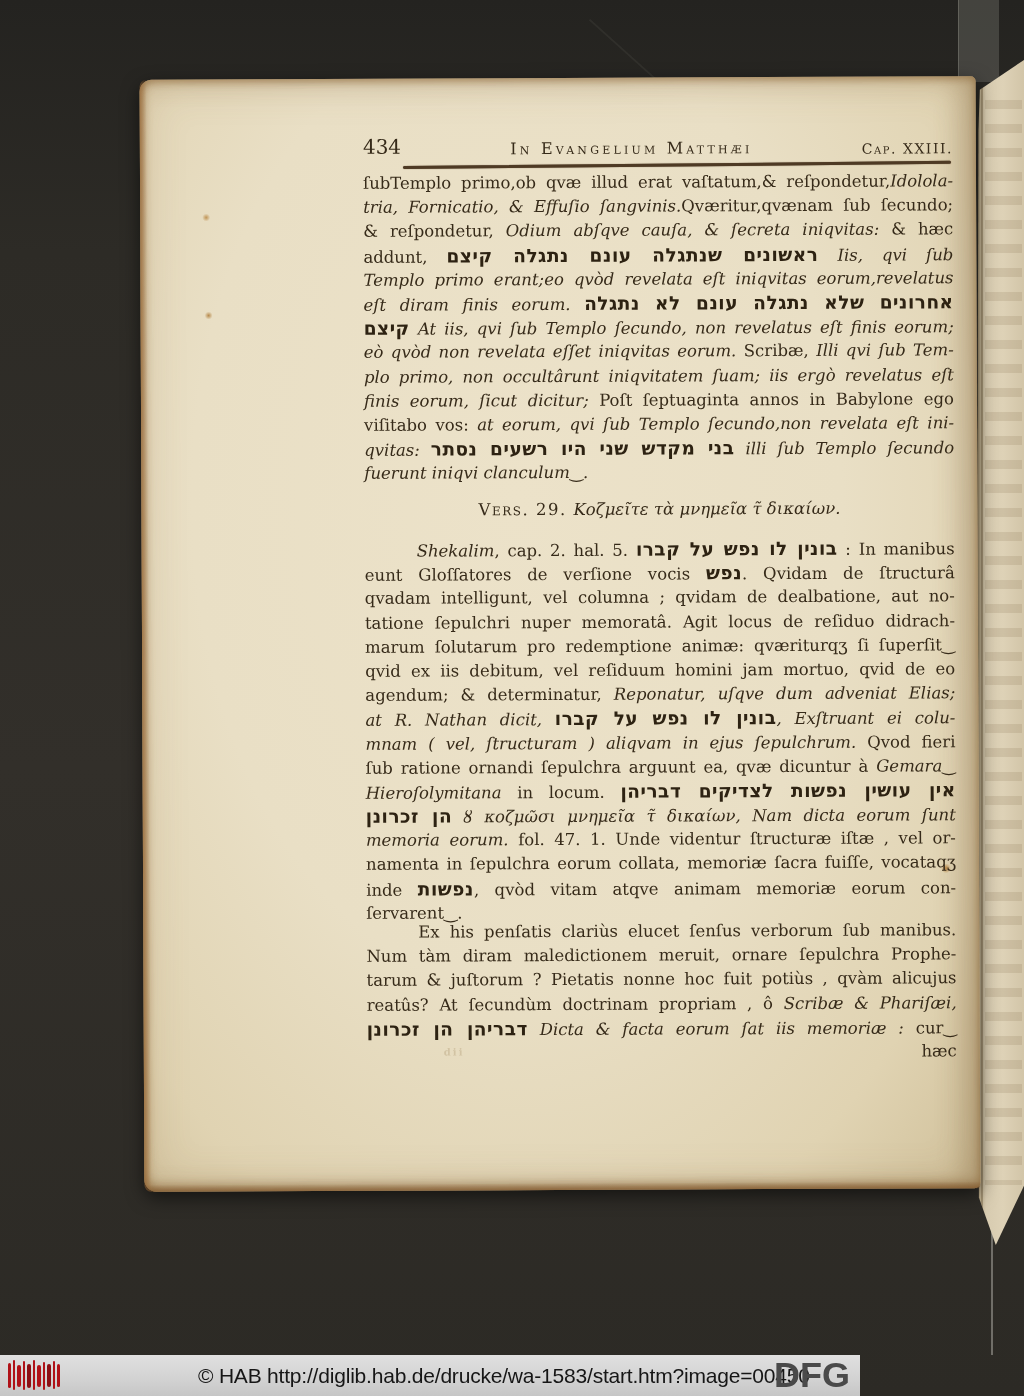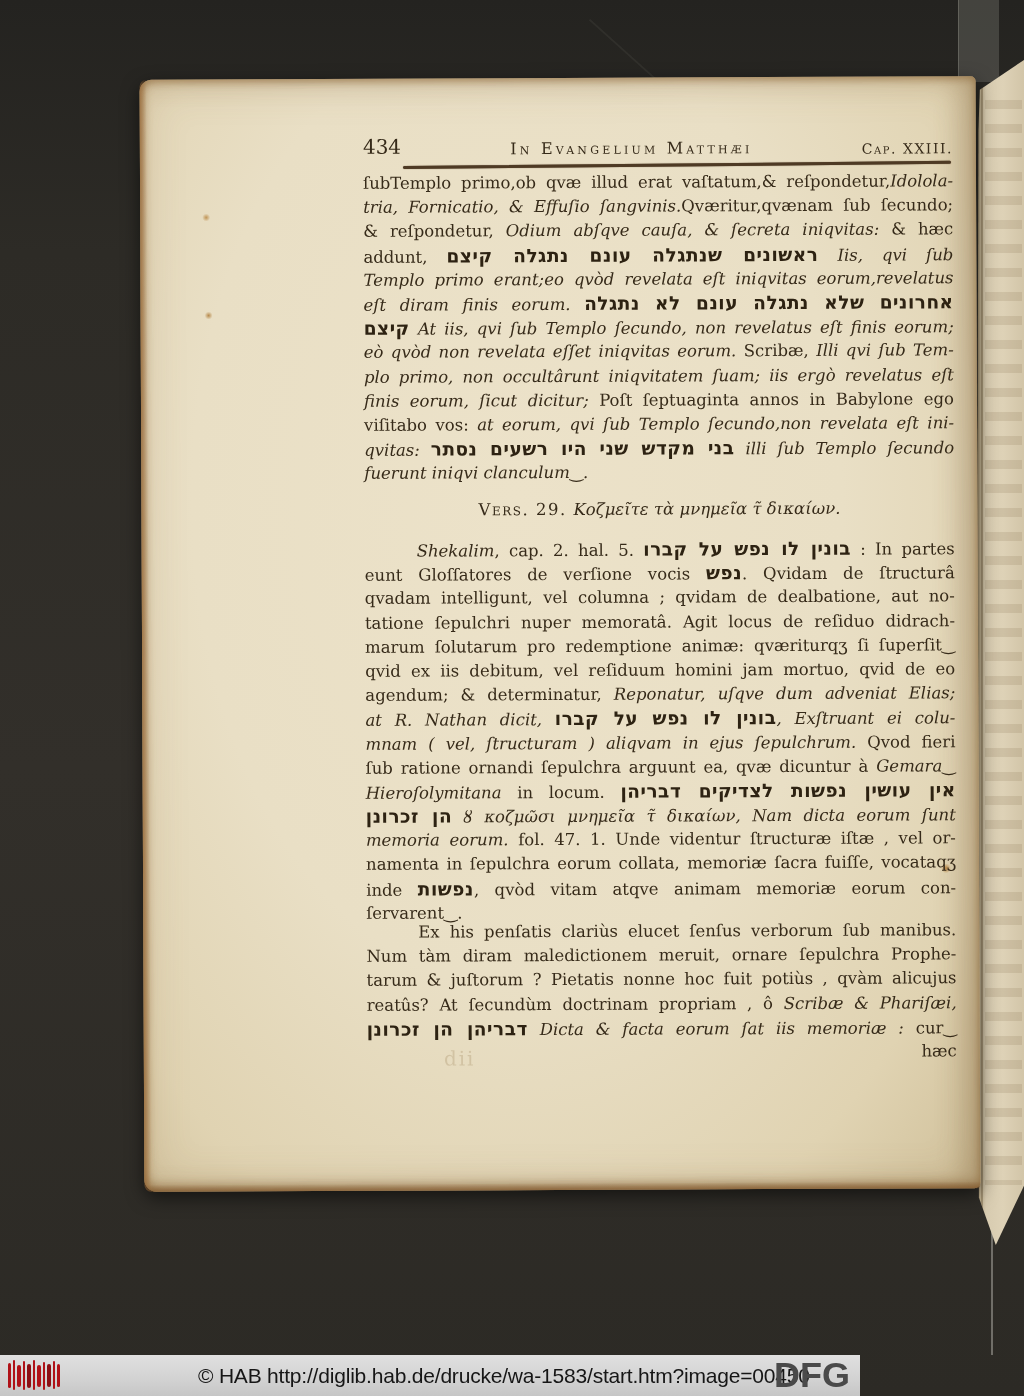--- a/index.html
+++ b/index.html
@@ -33,21 +33,21 @@
                    0 6px 18px rgba(0,0,0,.55);
         transform:rotate(-.25deg);}
   .page::before{content:"";position:absolute;left:0;top:0;bottom:0;width:7px;border-radius:12px 0 0 12px;
         background:linear-gradient(90deg,rgba(150,100,50,.55),rgba(150,100,50,0));}
   .page::after{content:"";position:absolute;left:0;right:0;bottom:0;height:7px;border-radius:0 0 6px 12px;
         background:linear-gradient(0deg,rgba(125,82,40,.6),rgba(125,82,40,0));}
   .fox{position:absolute;border-radius:50%;}
   .fox1{left:798px;top:787px;width:10px;height:10px;background:radial-gradient(circle,#b5813f 0%,rgba(181,129,63,0) 70%);}
   .fox2{left:62px;top:134px;width:8px;height:8px;background:radial-gradient(circle,#c09455 0%,rgba(192,148,85,0) 70%);}
   .fox3{left:64px;top:232px;width:8px;height:8px;background:radial-gradient(circle,#b78a4c 0%,rgba(183,138,76,0) 70%);}
-  .bleed{position:absolute;left:300px;top:968px;color:#8a6c3f;opacity:.22;font-size:20px;letter-spacing:2px;}
+  .bleed{position:absolute;left:300px;top:968px;color:#8a6c3f;opacity:.22;font-size:10px;letter-spacing:2px;font-weight:bold;}
   
   .textblock{position:absolute;left:223px;top:56px;width:590px;color:#362a19;}
   .hdr{position:absolute;left:0;top:0;width:100%;display:flex;justify-content:space-between;align-items:flex-end;}
   .hdr .pnum{font-size:20px;text-align:right;}
   .hdr .rtitle{font-variant:small-caps;font-size:16px;letter-spacing:3.2px;}
   .hdr .cap{font-variant:small-caps;font-size:14px;letter-spacing:1.5px;}
   .rule{position:absolute;left:40px;right:2px;top:30px;height:3px;background:#4e3a24;border-radius:2px;
         transform:rotate(-.3deg);box-shadow:0 0 1px rgba(78,58,36,.8);}
   .para{position:absolute;left:0;width:590px;}
   .p1{top:37px;} .vh{top:364px;text-align:center;} .p2{top:404px;} .p3{top:786px;} .catch{top:907px;text-align:right;padding-right:30px;}
@@ -114,21 +114,21 @@
         <div class="tline"><span class="seg-r">viſitabo vos: </span><span class="seg-i">at eorum, qvi ſub Templo ſecundo,non revelata eſt ini-</span></div>
         <div class="tline"><span class="seg-i">qvitas: </span><span class="seg-h">בני מקדש שני היו רשעים נסתר</span><span class="seg-i"> illi ſub Templo ſecundo</span></div>
         <div class="tline end"><span class="seg-i">fuerunt iniqvi clanculum‿.</span></div>
       </div>
 
       <div class="para vh">
         <div class="tline"><span class="seg-sc">Vers. 29. </span><span class="seg-g">Κοζμεῖτε τὰ μνημεῖα τ̃ δικαίων.</span></div>
       </div>
 
       <div class="para p2">
-        <div class="tline ind"><span class="seg-i">Shekalim</span><span class="seg-r">, cap. 2. hal. 5. </span><span class="seg-h">בונין לו נפש על קברו</span><span class="seg-r"> : In partes</span></div>
+        <div class="tline ind"><span class="seg-i">Shekalim</span><span class="seg-r">, cap. 2. hal. 5. </span><span class="seg-h">בונין לו נפש על קברו</span><span class="seg-r"> : In manibus</span></div>
         <div class="tline"><span class="seg-r">eunt Gloſſatores de verſione vocis </span><span class="seg-h">נפש</span><span class="seg-r">. Qvidam de ſtructurâ</span></div>
         <div class="tline"><span class="seg-r">qvadam intelligunt, vel columna ; qvidam de dealbatione, aut no-</span></div>
         <div class="tline"><span class="seg-r">tatione ſepulchri nuper memoratâ. Agit locus de reſiduo didrach-</span></div>
         <div class="tline"><span class="seg-r">marum ſolutarum pro redemptione animæ: qværiturqʒ ſi ſuperſit‿</span></div>
         <div class="tline"><span class="seg-r">qvid ex iis debitum, vel reſiduum homini jam mortuo, qvid de eo</span></div>
         <div class="tline"><span class="seg-r">agendum; &amp; determinatur, </span><span class="seg-i">Reponatur, uſqve dum adveniat Elias;</span></div>
         <div class="tline"><span class="seg-i">at R. Nathan dicit, </span><span class="seg-h">בונין לו נפש על קברו</span><span class="seg-i">, Exſtruant ei colu-</span></div>
         <div class="tline"><span class="seg-i">mnam ( vel, ſtructuram ) aliqvam in ejus ſepulchrum.</span><span class="seg-r"> Qvod fieri</span></div>
         <div class="tline"><span class="seg-r">ſub ratione ornandi ſepulchra arguunt ea, qvæ dicuntur à </span><span class="seg-i">Gemara‿</span></div>
         <div class="tline"><span class="seg-i">Hieroſolymitana</span><span class="seg-r"> in locum. </span><span class="seg-h">אין עושין נפשות לצדיקים דבריהן</span></div>

